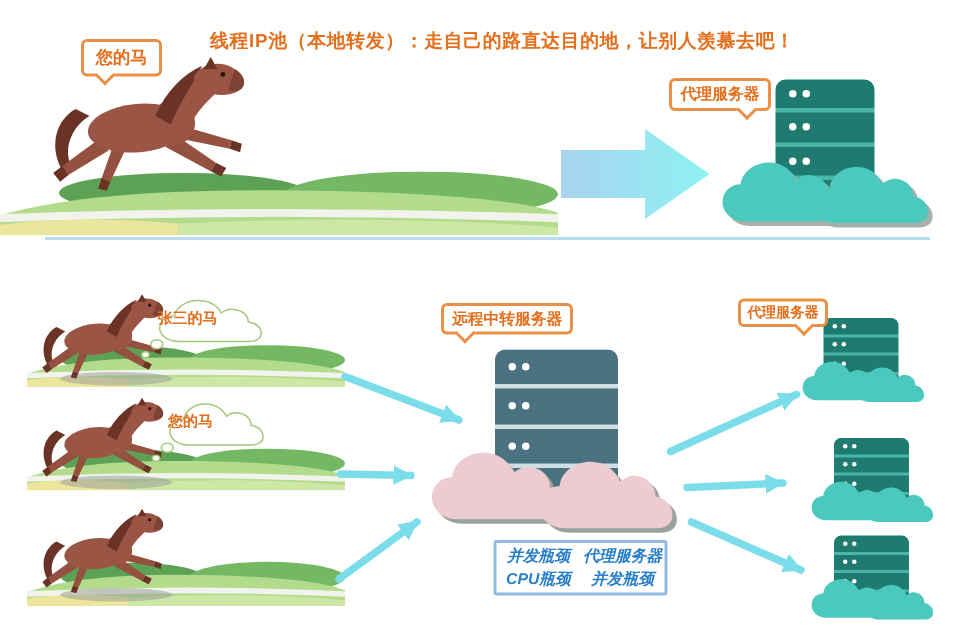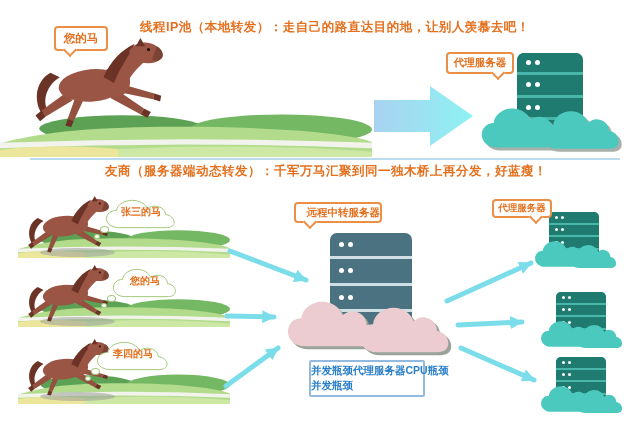--- a/index.html
+++ b/index.html
@@ -18,43 +18,43 @@
       color:var(--orange);font-weight:bold;display:flex;align-items:center;justify-content:center;
       box-sizing:border-box;z-index:6;}
   .rb::after{content:"";position:absolute;width:8px;height:8px;background:#fff;
       border-right:2px solid var(--orange-border);border-bottom:2px solid var(--orange-border);
       transform:rotate(45deg);bottom:-6px;}
   .rb.tail-l::after{left:9px;}
   .rb.tail-r::after{right:9px;}
   
   .cb{position:absolute;z-index:6;}
   .cb svg{position:absolute;inset:0;width:100%;height:100%;fill:#fff;stroke:var(--green);}
-  .cb .cb-text{position:absolute;left:0;right:0;top:7px;text-align:center;color:var(--orange);
+  .cb .cb-text{position:absolute;left:0;right:0;top:7px;color:var(--orange);
       font-weight:bold;font-size:10px;}
   .cb .cb-dot{position:absolute;background:#fff;border:1.5px solid var(--green);border-radius:50%;}
   .cb .d1{width:7px;height:5px;left:-5px;bottom:-3px;}
   .cb .d2{width:4px;height:3px;left:-11px;bottom:-9px;}
   
   .tower{position:absolute;border-radius:7px;overflow:hidden;display:flex;flex-direction:column;
       gap:3px;z-index:3;}
   .tower.teal{background:var(--teal-sep);}
   .tower.teal .unit{background:var(--teal);}
   .tower.slate{background:var(--slate-sep);}
   .tower.slate .unit{background:var(--slate);}
   .unit{flex:1;display:flex;align-items:center;gap:4px;padding-left:9px;}
   .dot{width:5px;height:5px;border-radius:50%;background:#fff;display:block;}
   .tower.small{gap:2px;border-radius:5px;}
   .tower.small .unit{gap:3px;padding-left:6px;}
   .tower.small .dot{width:3px;height:3px;}
   .cloudsvg{position:absolute;z-index:4;}
   
-  .bbox{position:absolute;left:309px;top:360px;width:116px;height:37px;background:#fff;
+  .bbox{position:absolute;left:329px;top:360px;width:116px;height:37px;background:#fff;
       border:2px solid var(--blue-border);border-radius:2px;box-sizing:border-box;
-      display:grid;grid-template-columns:1fr 1fr 1fr;align-content:center;justify-items:center;
-      row-gap:1px;z-index:6;}
+      display:grid;grid-template-columns:1fr 1fr;align-content:center;justify-items:center;
+      row-gap:1px;z-index:6;font-style:italic;}
   .bbox span{color:var(--blue);font-weight:bold;font-size:10.5px;white-space:nowrap;}
   .hshadow{position:absolute;background:#9aa09a;border-radius:50%;opacity:.55;z-index:1;}
   .scene{position:absolute;width:212px;}
   .divider{position:absolute;left:30px;top:158px;width:590px;height:2px;background:var(--divider);}
   .overlay{position:absolute;left:0;top:0;width:638px;height:428px;z-index:2;pointer-events:none;}
   .lsvg{position:absolute;z-index:0;}
   .horse{position:absolute;z-index:2;}
 </style>
 </head>
 <body>
@@ -161,21 +161,20 @@
   <svg class="cloudsvg" style="left:540px;top:108px;width:82px;height:44px;fill:#4cc9bf" viewBox="0 0 100 54" preserveAspectRatio="none">
       <use href="#sym-cloud"></use>
     </svg>
 
   <div class="rb tail-r" style="left:446px;top:52px;width:68px;height:22px;font-size:10.5px;">
     <span>代理服务器</span>
   </div>
 
   <div class="divider"></div>
 
-  <div class="title" style="left:105px;top:163px;width:440px;">友商（服务器端动态转发）：千军万马汇聚到同一独木桥上再分发，好蓝瘦！</div>
 
   <div class="scene" style="left:18px;top:196px;height:62px;">
     <svg class="lsvg" style="left:0;top:26px;width:212px;height:36px" viewBox="0 0 360 62" preserveAspectRatio="none">
         <use href="#sym-landscape"></use>
       </svg>
     <i class="hshadow" style="left:22px;top:52px;width:75px;height:9px;"></i>
     <svg class="horse" style="left:8px;top:0;width:95px;height:66px" viewBox="0 0 130 90">
         <use href="#sym-horse"></use>
       </svg>
     <div class="cb" style="left:87px;top:2px;width:72px;height:32px;">
@@ -207,28 +206,20 @@
   </div>
 
   <div class="scene" style="left:18px;top:334px;height:70px;">
     <svg class="lsvg" style="left:0;top:32px;width:212px;height:38px" viewBox="0 0 360 62" preserveAspectRatio="none">
         <use href="#sym-landscape"></use>
       </svg>
     <i class="hshadow" style="left:22px;top:58px;width:75px;height:9px;"></i>
     <svg class="horse" style="left:8px;top:5px;width:95px;height:66px" viewBox="0 0 130 90">
         <use href="#sym-horse"></use>
       </svg>
-    <div class="cb" style="left:78px;top:6px;width:74px;height:32px;">
-      <svg viewBox="0 0 100 54" preserveAspectRatio="none">
-          <use href="#sym-cloud"></use>
-        </svg>
-      <span class="cb-text">李四的马</span>
-      <i class="cb-dot d1"></i>
-      <i class="cb-dot d2"></i>
-    </div>
   </div>
 
   <div class="tower slate" style="left:330px;top:233px;width:82px;height:102px;">
     <div class="unit">
         <i class="dot"></i>
         <i class="dot"></i>
       </div>
     <div class="unit">
         <i class="dot"></i>
         <i class="dot"></i>
@@ -248,21 +239,21 @@
   <svg class="cloudsvg" style="left:286px;top:298px;width:96px;height:52px;fill:#edccd1" viewBox="0 0 100 54" preserveAspectRatio="none">
       <use href="#sym-cloud"></use>
     </svg>
   <svg class="cloudsvg" style="left:361px;top:307px;width:94px;height:52px;fill:#9aa39b" viewBox="0 0 100 54" preserveAspectRatio="none">
       <use href="#sym-cloud"></use>
     </svg>
   <svg class="cloudsvg" style="left:358px;top:304px;width:94px;height:52px;fill:#edccd1" viewBox="0 0 100 54" preserveAspectRatio="none">
       <use href="#sym-cloud"></use>
     </svg>
 
-  <div class="rb tail-l" style="left:294px;top:202px;width:88px;height:21px;font-size:10.5px;justify-content:flex-end;">
+  <div class="rb tail-l" style="left:294px;top:202px;width:88px;height:21px;font-size:10.5px;">
     <span>远程中转服务器</span>
   </div>
 
   <div class="bbox">
     <span>并发瓶颈</span>
     <span>代理服务器</span>
     <span>CPU瓶颈</span>
     <span>并发瓶颈</span>
   </div>
 

